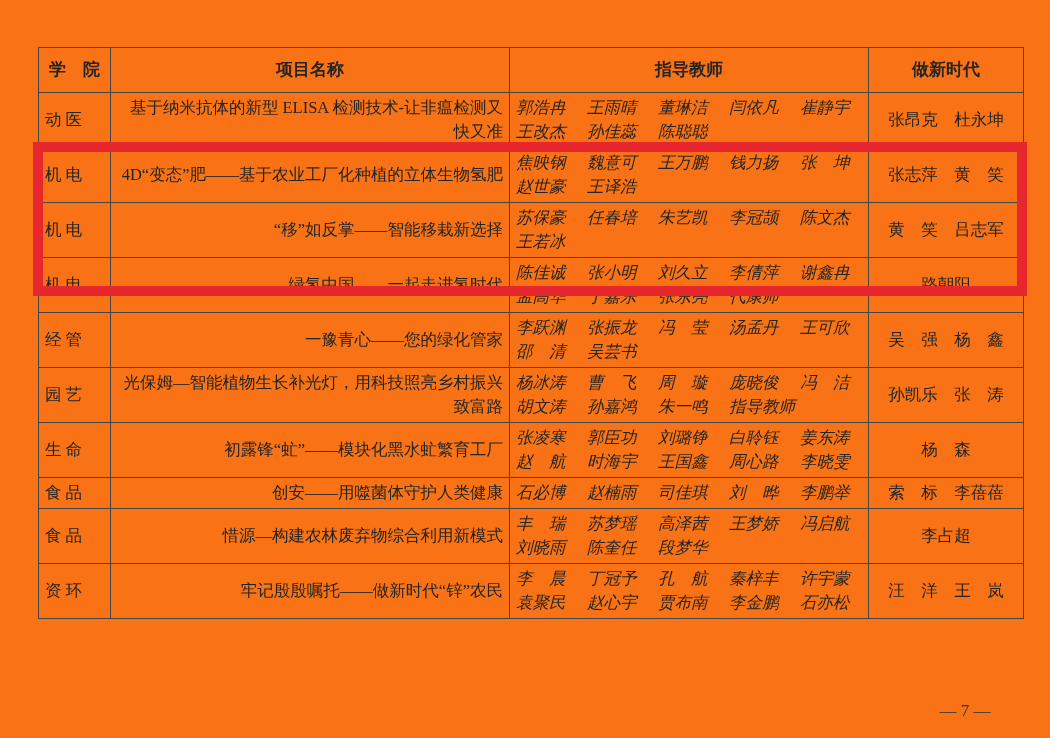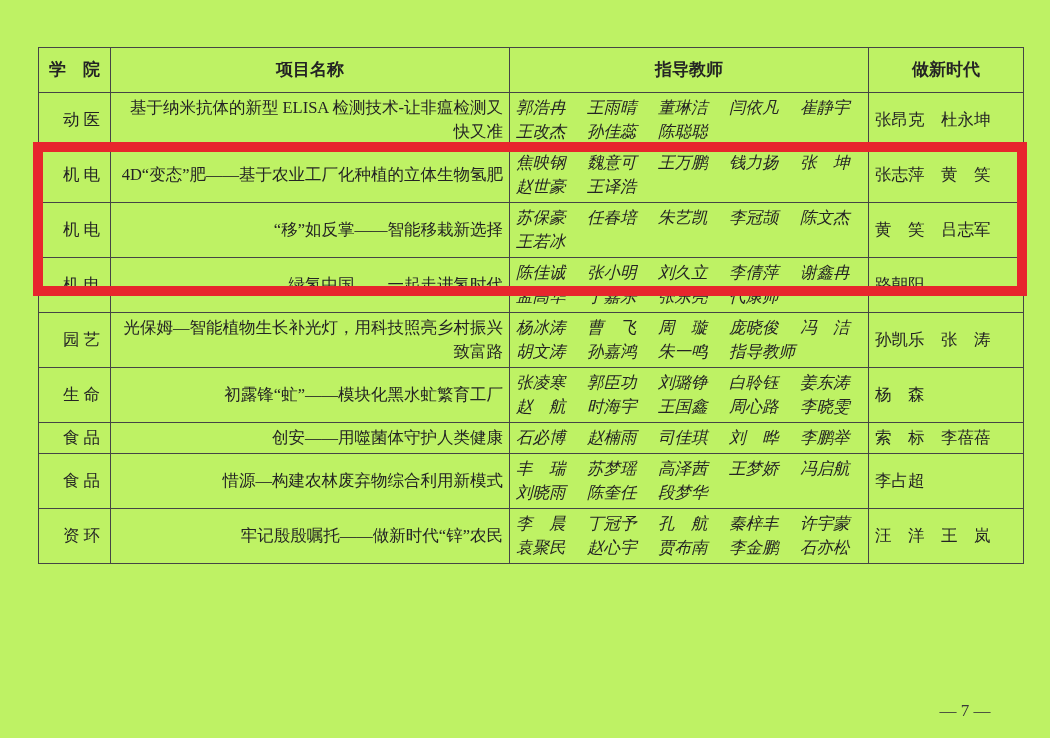--- a/index.html
+++ b/index.html
@@ -1,19 +1,19 @@
 <!DOCTYPE html>
 <html><head>
 <meta charset="utf-8">
 <style>
   html,body{margin:0;padding:0;background:#ffffff;}
   .page{
     position:relative;
     width:1050px;height:738px;
-    background:#bef264;
+    background:#f97316;
     font-family:"Liberation Serif","DejaVu Serif",serif;
     color:#242424;
     overflow:hidden;
   }
   table.results{
     position:absolute;
     left:38px;top:47px;
     width:985px;
     border-collapse:collapse;
     table-layout:fixed;
@@ -31,41 +31,42 @@
     font-size:17px;
     text-align:center;
     height:38px;
     white-space:pre;
   }
   col.c-college{width:72px;}
   col.c-project{width:399px;}
   col.c-members{width:359px;}
   col.c-advisors{width:155px;}
   td.college{
-    text-align:right;
+    text-align:left;
     letter-spacing:4px;
     white-space:pre;
   }
   td.project{
     text-align:right;
     padding-left:9px;
   }
   td.members{
     padding:3px 2px 3px 4px;
     font-style:italic;
   }
   .members-line{
     display:flex;
     flex-wrap:nowrap;
   }
   .member-name{
     flex:0 0 71px;
     white-space:pre;
   }
   td.advisors{
+    text-align:center;
     white-space:pre;
   }
   .highlight-rect{
     position:absolute;
     left:33px;top:142px;
     width:994px;height:154px;
     border:10px solid #e7262d;
     box-sizing:border-box;
     pointer-events:none;
   }
@@ -168,20 +169,38 @@
             <div class="members-line">
               <span class="member-name">孟高华</span>
               <span class="member-name">丁嘉乐</span>
               <span class="member-name">张东亮</span>
               <span class="member-name">代康帅</span>
             </div>
           </td>
           <td class="advisors">路朝阳</td>
         </tr>
         <tr>
+          <td class="college">经管</td>
+          <td class="project">一豫青心——您的绿化管家</td>
+          <td class="members">
+            <div class="members-line">
+              <span class="member-name">李跃渊</span>
+              <span class="member-name">张振龙</span>
+              <span class="member-name">冯　莹</span>
+              <span class="member-name">汤孟丹</span>
+              <span class="member-name">王可欣</span>
+            </div>
+            <div class="members-line">
+              <span class="member-name">邵　清</span>
+              <span class="member-name">吴芸书</span>
+            </div>
+          </td>
+          <td class="advisors">吴　强　杨　鑫</td>
+        </tr>
+        <tr>
           <td class="college">园艺</td>
           <td class="project">光保姆—智能植物生长补光灯，用科技照亮乡村振兴致富路</td>
           <td class="members">
             <div class="members-line">
               <span class="member-name">杨冰涛</span>
               <span class="member-name">曹　飞</span>
               <span class="member-name">周　璇</span>
               <span class="member-name">庞晓俊</span>
               <span class="member-name">冯　洁</span>
             </div>

